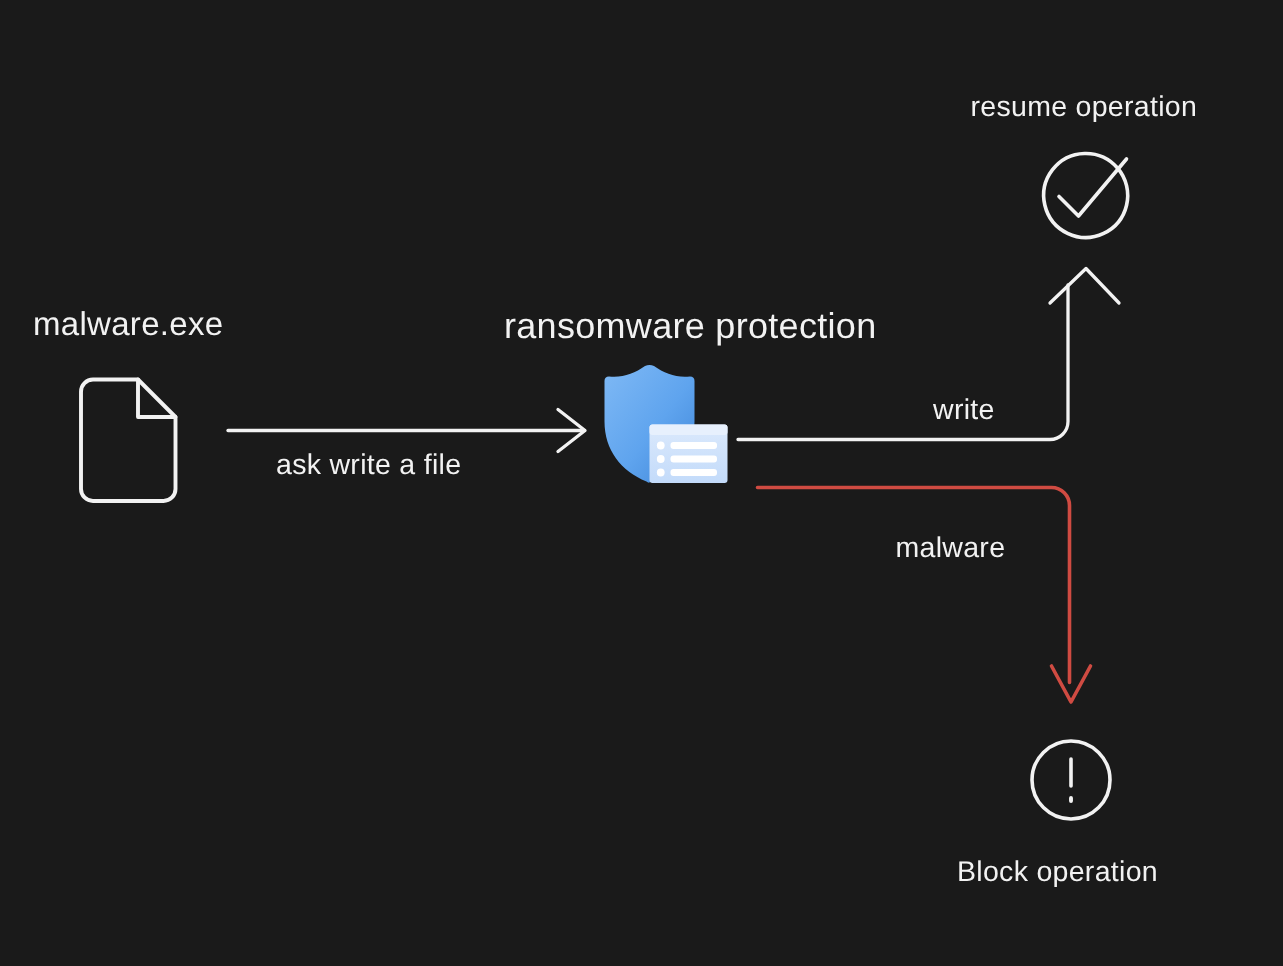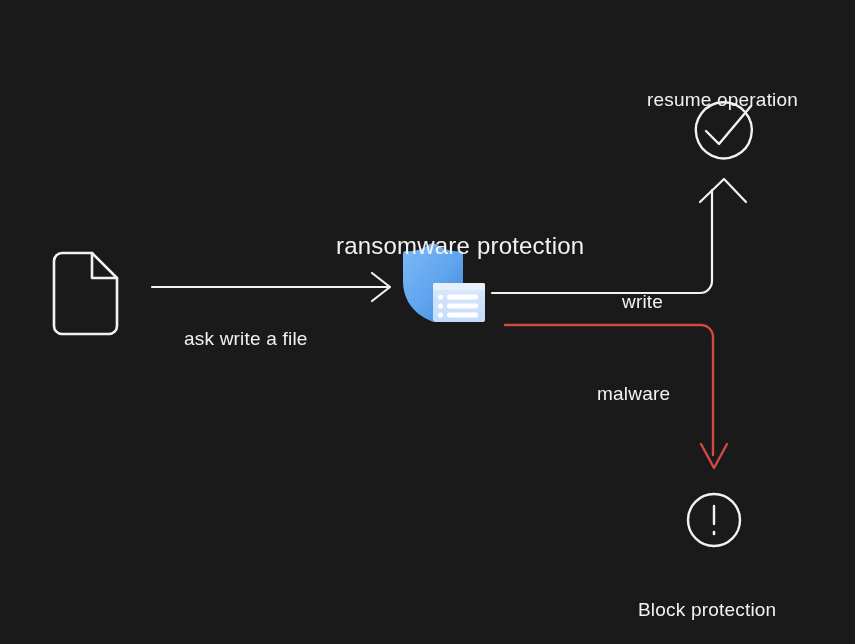--- a/index.html
+++ b/index.html
@@ -28,21 +28,20 @@
     top: 0;
     width: 855px;
     height: 644px;
   }
   .lbl {
     position: absolute;
     white-space: nowrap;
     color: #f2f2f2;
     line-height: 1;
     letter-spacing: 0.2px;
-    margin-top: 28px;
   }
   #label-malware   { left: 22px;  top: 205px; font-size: 22px; }
   #label-protection{ left: 336px; top: 206px; font-size: 24px; }
   #label-askwrite  { left: 184px; top: 301px; font-size: 19px; }
   #label-trust     { left: 622px; top: 264px; font-size: 19px; }
   #label-untrust   { left: 597px; top: 356px; font-size: 19px; }
   #label-resume    { left: 647px; top: 62px;  font-size: 19px; }
   #label-block     { left: 638px; top: 572px; font-size: 19px; }
 </style>
 </head>
@@ -105,26 +104,27 @@
       <path d="M701 444 L714 468 L727 444" fill="none" stroke="#d04b42" stroke-width="2.4" stroke-linecap="round" stroke-linejoin="round"></path>
     </g>
 
     <g>
       <circle cx="714" cy="520" r="26" fill="none" stroke="#f2f2f2" stroke-width="2.4"></circle>
       <line x1="714" y1="506" x2="714" y2="524" stroke="#f2f2f2" stroke-width="2.4" stroke-linecap="round"></line>
       <line x1="714" y1="532" x2="714" y2="534" stroke="#f2f2f2" stroke-width="2.6" stroke-linecap="round"></line>
     </g>
   </svg>
 
+  <div class="lbl" id="label-malware">malware.exe</div>
 
   <div class="lbl" id="label-protection">ransomware protection</div>
 
   <div class="lbl" id="label-askwrite">ask write a file</div>
 
   <div class="lbl" id="label-trust">write</div>
 
   <div class="lbl" id="label-untrust">malware</div>
 
   <div class="lbl" id="label-resume">resume operation</div>
 
-  <div class="lbl" id="label-block">Block protection</div>
+  <div class="lbl" id="label-block">Block operation</div>
 
 </div>
 
 </body></html>

